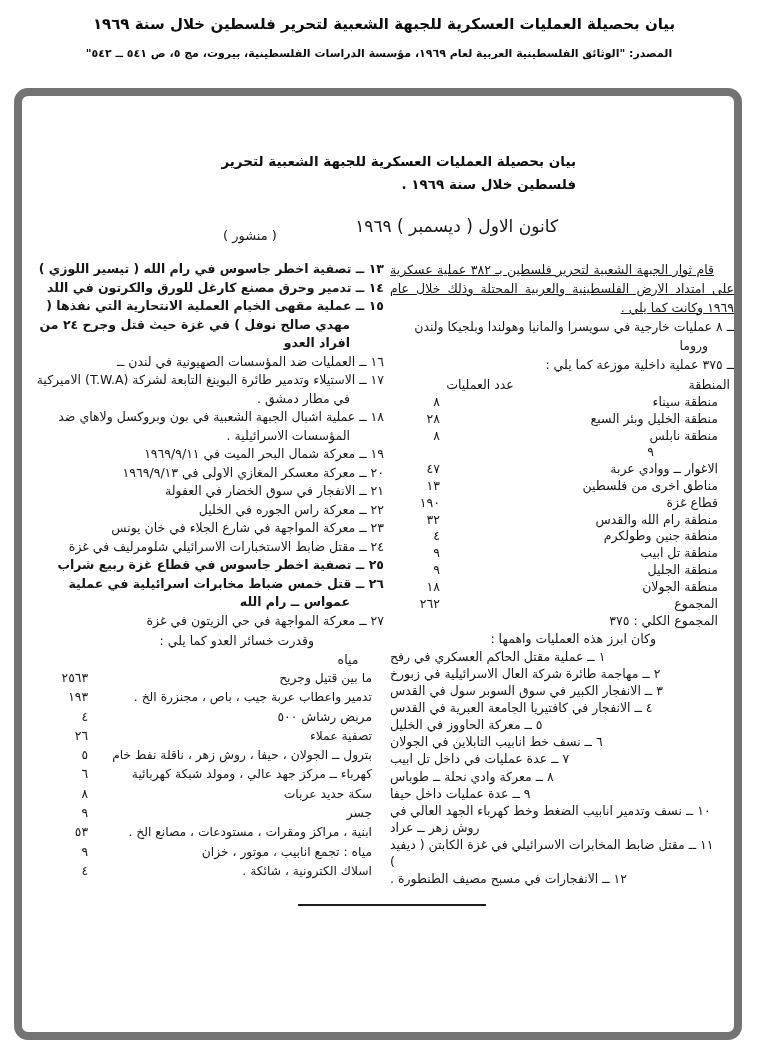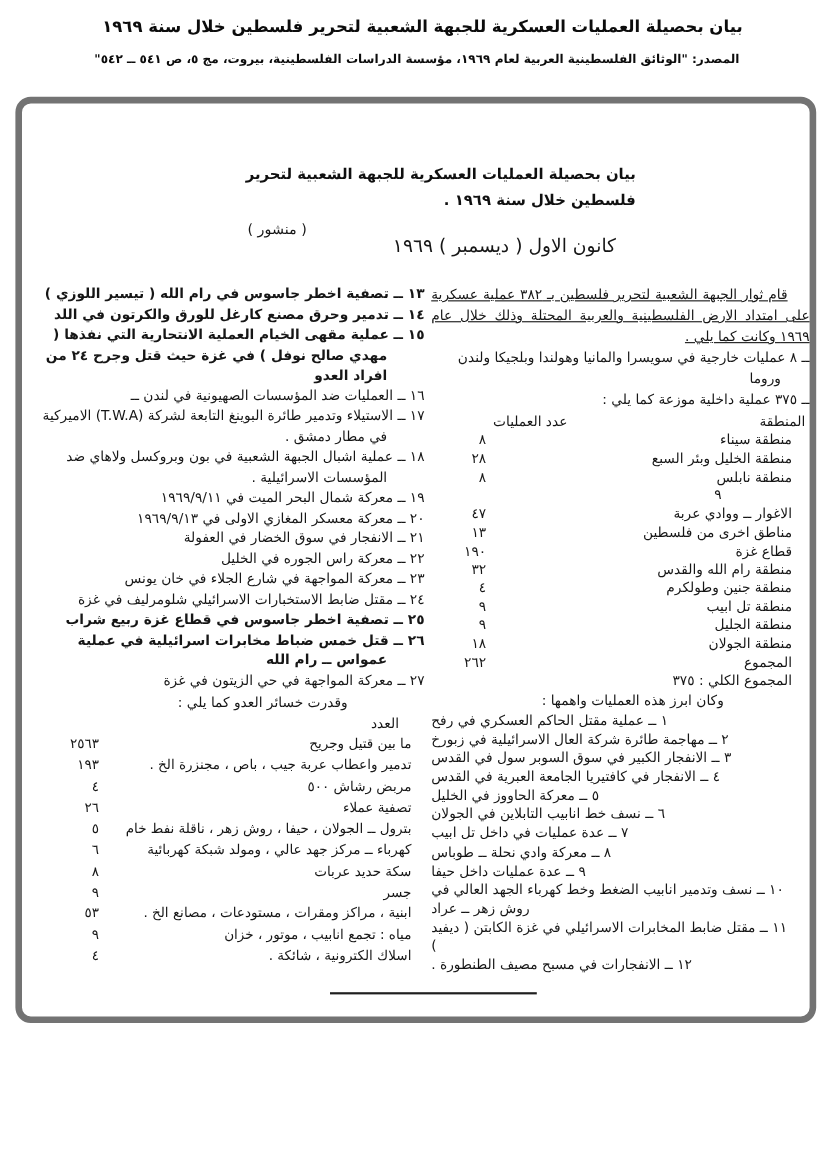--- a/index.html
+++ b/index.html
@@ -11,30 +11,30 @@
   .hdr-title{
     position:absolute;top:15px;left:0;right:12px;text-align:center;
     font-size:15px;font-weight:bold;color:#0c0c0c;padding-left:22px;
   }
   .hdr-source{
     position:absolute;top:47px;left:0;right:0;text-align:center;
     font-size:11px;font-weight:bold;color:#0c0c0c;
   }
   
   .greenbox{
-    position:absolute;left:14px;top:88px;width:728px;height:842px;
-    border:6px solid #737373;border-radius:14px;box-sizing:border-box;background:#fff;
+    position:absolute;left:14px;top:88px;width:728px;height:952px;
+    border:8px solid #737373;border-radius:14px;box-sizing:border-box;background:#fff;
   }
   .content{position:relative;width:716px;height:940px;}
   .doc-title{
     position:absolute;top:54px;right:158px;width:400px;
     text-align:right;font-weight:bold;font-size:13.5px;line-height:23px;color:#101010;
   }
   .doc-date{position:absolute;top:120px;right:176px;font-size:17px;}
-  .doc-pub{position:absolute;top:108px;left:205px;font-size:13px;}
+  .doc-pub{position:absolute;top:132px;left:205px;font-size:13px;}
 
   .col{position:absolute;top:164px;font-size:12.5px;}
   .col-right{right:0;width:344px;}
   .col-left{left:10px;width:356px;}
 
   .intro{margin:0;text-align:justify;text-indent:20px;line-height:19px;text-decoration:underline;}
   .hang{margin:0;padding-right:26px;text-indent:-26px;text-align:right;line-height:19px;}
 
   .rhead{display:flex;line-height:18px;margin-top:2px;}
   .rhead .rname-h{flex:1;text-align:right;padding-right:4px;}
@@ -212,21 +212,21 @@
 
             <div class="op bold">٢٥ ــ تصفية اخطر جاسوس في قطاع غزة ربيع شراب</div>
 
             <div class="op bold">٢٦ ــ قتل خمس ضباط مخابرات اسرائيلية في عملية عمواس ــ رام الله</div>
 
             <div class="op">٢٧ ــ معركة المواجهة في حي الزيتون في غزة</div>
           </div>
 
         <p class="losses-intro">وقدرت خسائر العدو كما يلي :</p>
         <div class="lhead">
-          <span class="lcount-h">العدد</span>
+          <span class="lcount-h">مياه</span>
         </div>
         <div>
 
             <div class="lrow">
               <span class="ltype">ما بين قتيل وجريح</span>
               <span class="lcount">٢٥٦٣</span>
             </div>
 
             <div class="lrow">
               <span class="ltype">تدمير واعطاب عربة جيب ، باص ، مجنزرة الخ .</span>

